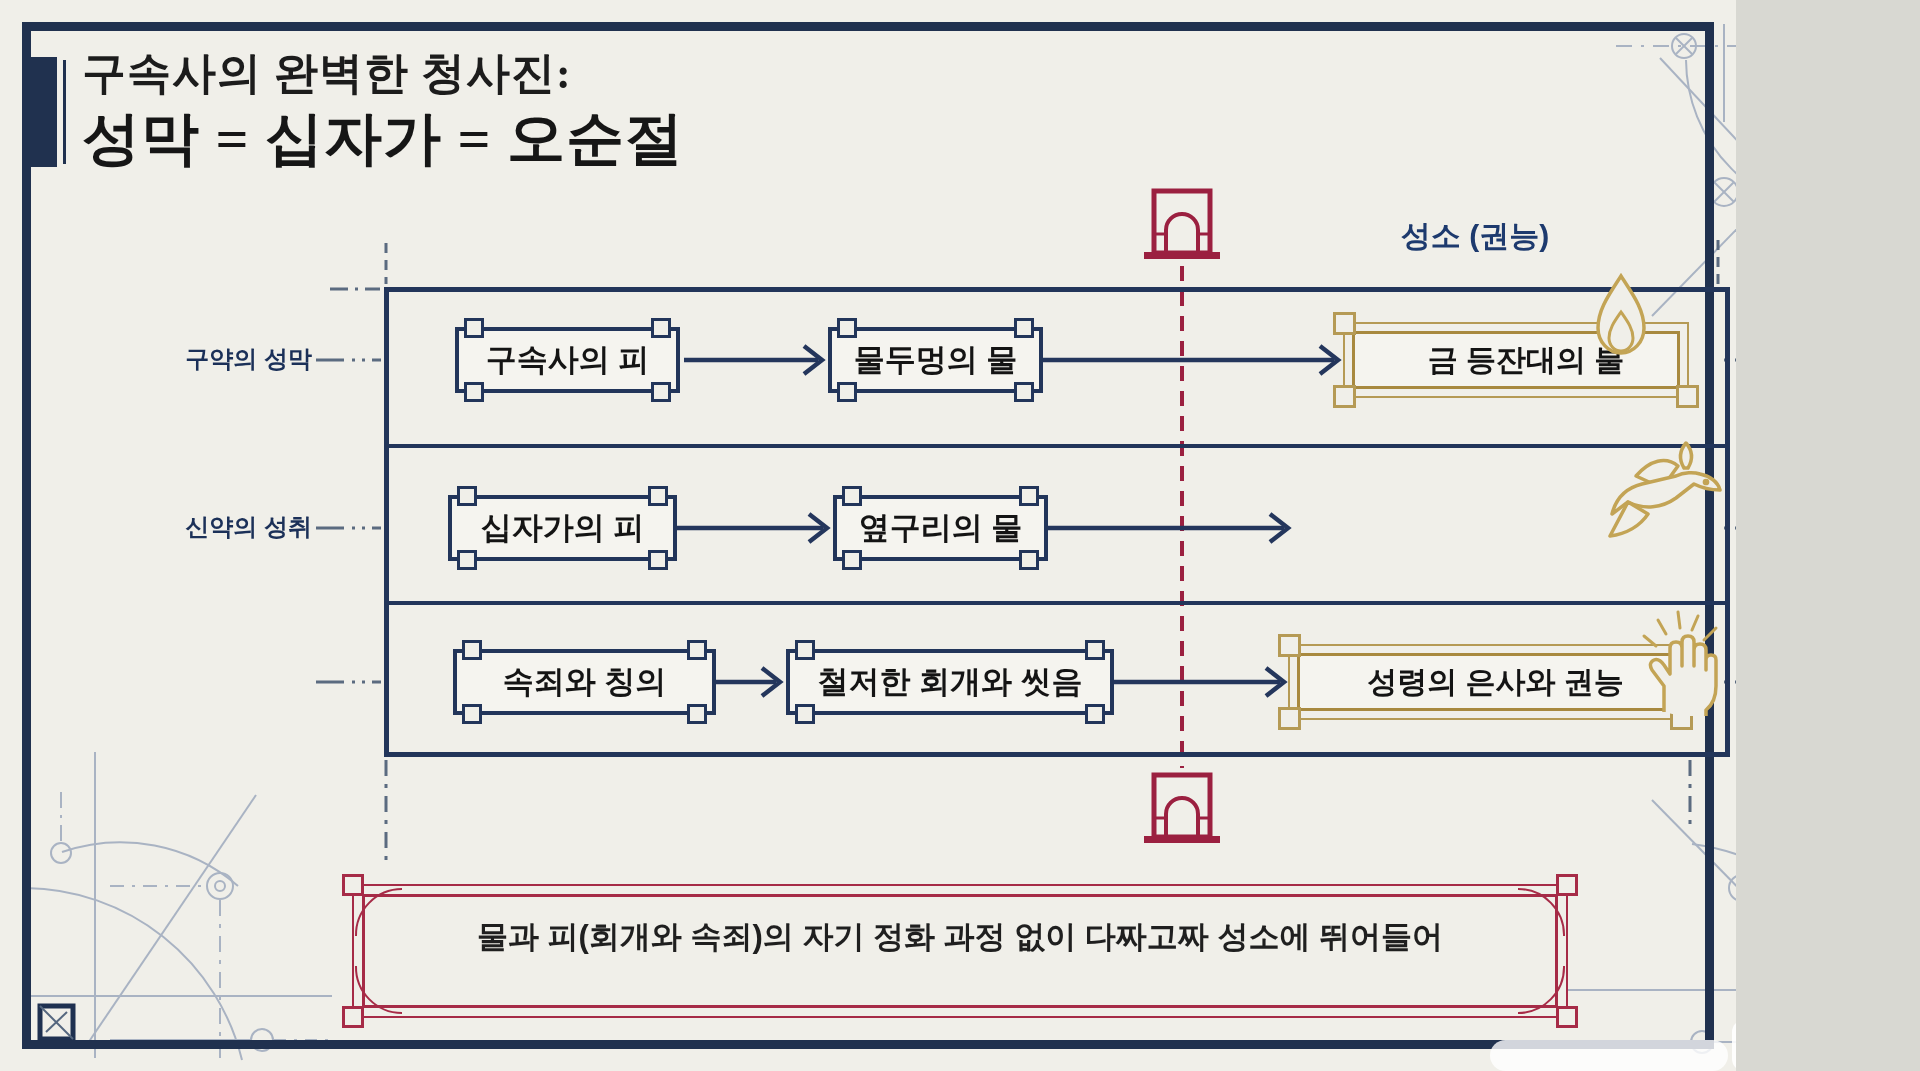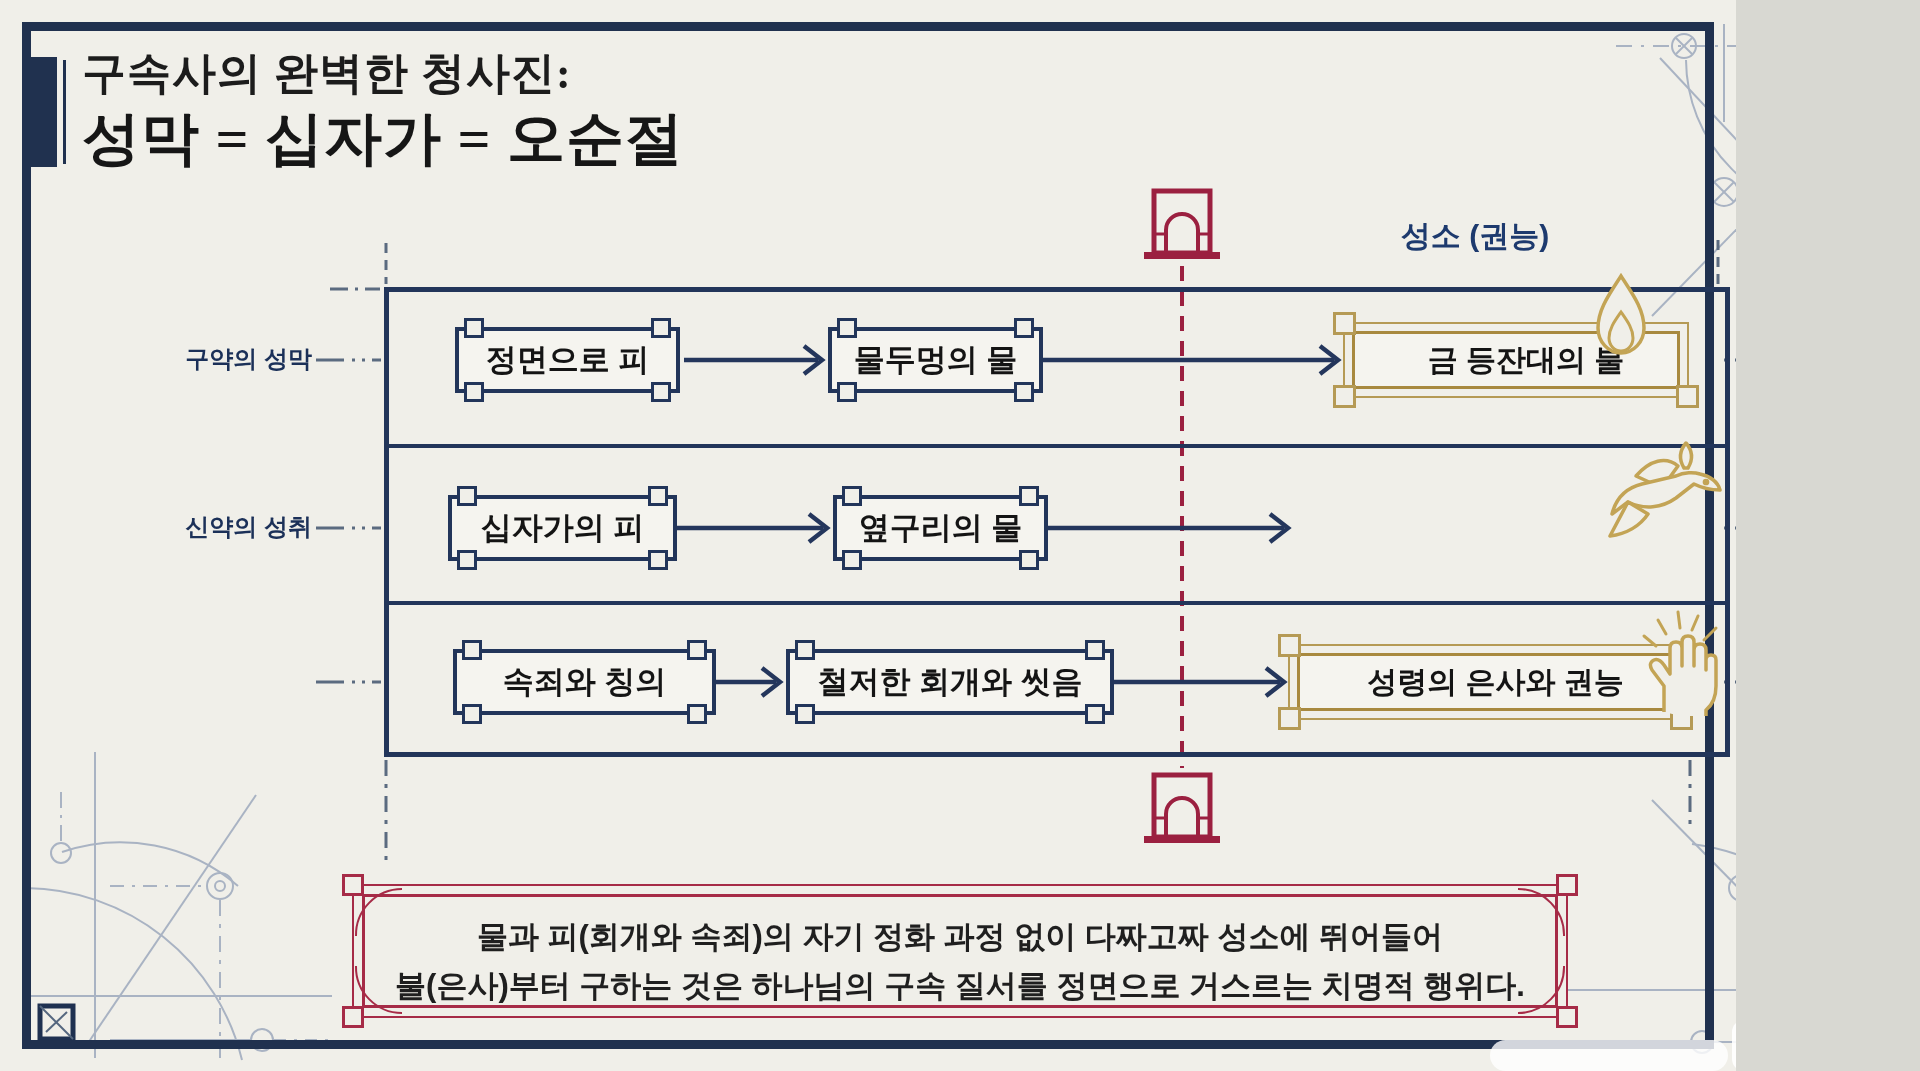--- a/index.html
+++ b/index.html
@@ -202,21 +202,21 @@
   </div>
 
   <div class="row-label" style="top:343px">구약의 성막</div>
   <div class="row-label" style="top:511px">신약의 성취</div>
 
   <div class="step-box" style="left:455px;top:327px;width:217px">
     <i class="h tl"></i>
       <i class="h tr"></i>
     <i class="h bl"></i>
       <i class="h br"></i>
-    <span>정면으로 피</span>
+    <span>구속사의 피</span>
   </div>
   <div class="step-box" style="left:828px;top:327px;width:207px">
     <i class="h tl"></i>
       <i class="h tr"></i>
     <i class="h bl"></i>
       <i class="h br"></i>
     <span>물두멍의 물</span>
   </div>
 
   <div class="step-box" style="left:448px;top:495px;width:221px">
@@ -297,20 +297,19 @@
     <svg class="abs" width="1212" height="130">
       <g stroke="#a62b47" stroke-width="2" fill="none">
         <path d="M2 50 A 46 46 0 0 1 48 3"></path>
         <path d="M1164 3 A 46 46 0 0 1 1210 50"></path>
         <path d="M2 80 A 46 46 0 0 0 48 127"></path>
         <path d="M1164 127 A 46 46 0 0 0 1210 80"></path>
       </g>
     </svg>
     <div class="warning-text">
       <div>물과 피(회개와 속죄)의 자기 정화 과정 없이 다짜고짜 성소에 뛰어들어</div>
-      <div>불(은사)부터 구하는 것은 하나님의 구속 질서를 정면으로 거스르는 치명적 행위다.</div>
     </div>
   </div>
 
   <div class="pill p1"></div>
   <div class="pill p2"></div>
 
 </div>
 
 </body></html>

